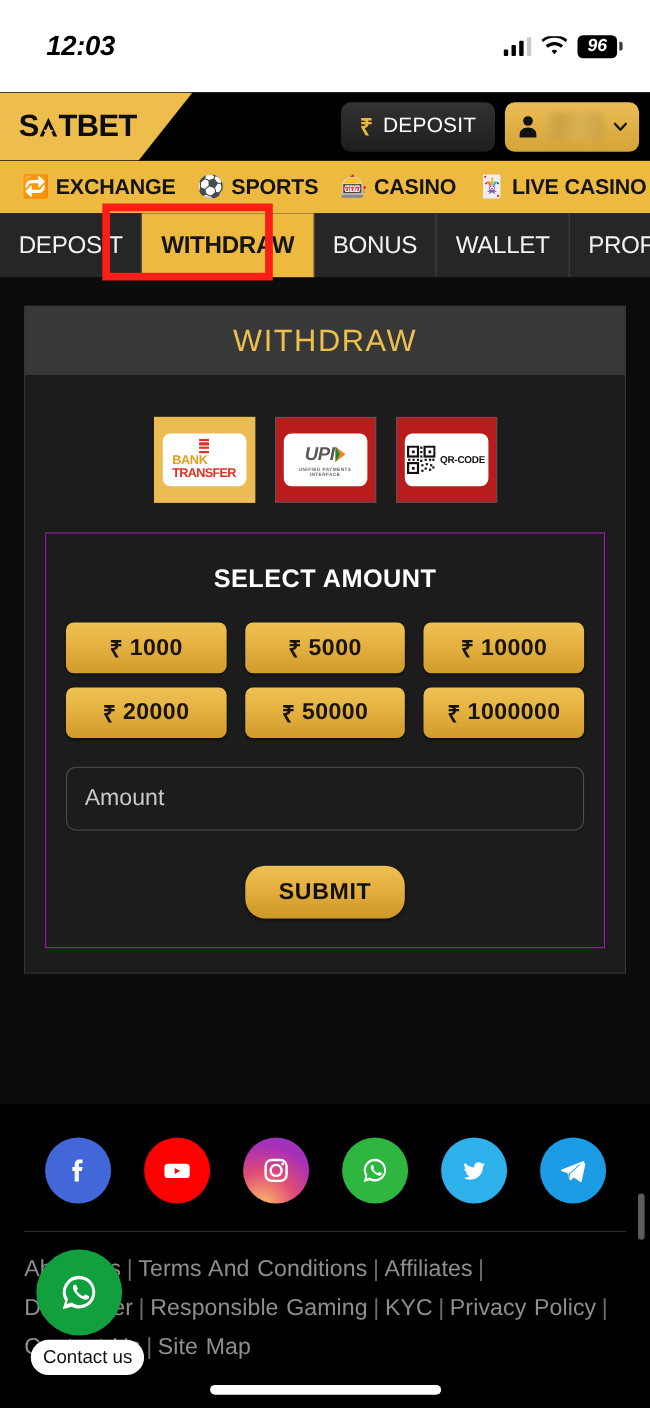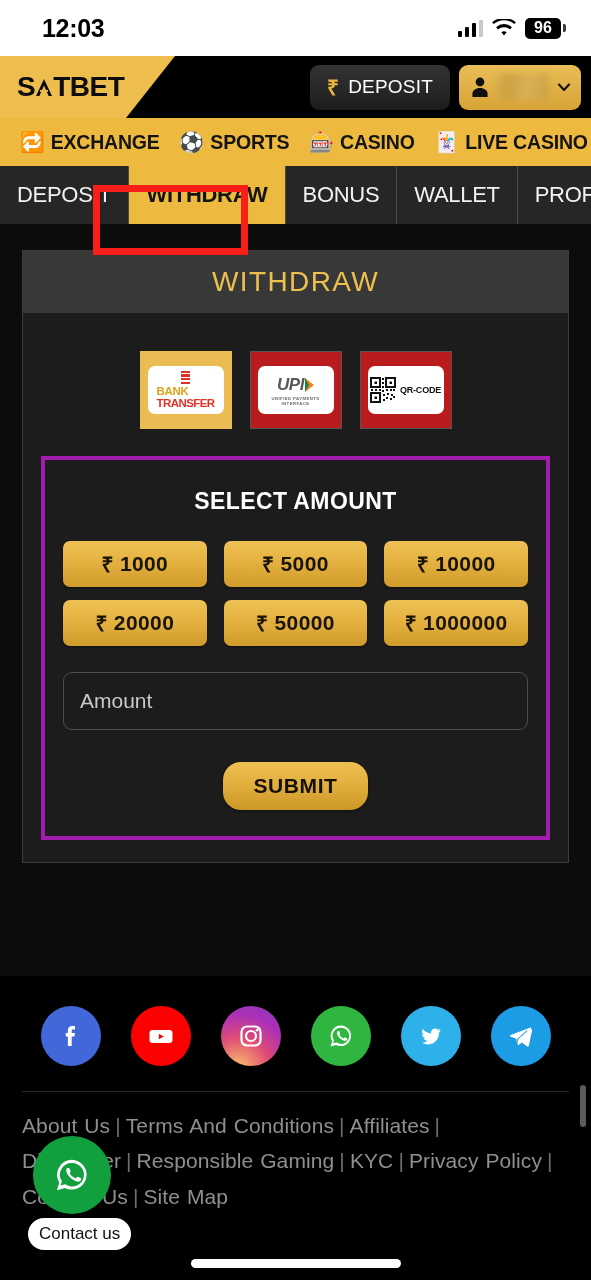--- a/index.html
+++ b/index.html
@@ -6,22 +6,22 @@
   html, body {
     width: 591px; height: 1280px;
     background: #000;
     font-family: "Liberation Sans", sans-serif;
     overflow: hidden;
   }
   .phone { position: relative; width: 591px; height: 1280px; background: #000; overflow: hidden; }
 
   
   .statusbar {
-    height: 56px; background: #fff; display: flex; align-items: center;
-    justify-content: space-between; padding: 0 30px 0 42px; position: relative;
+    height: 84px; background: #fff; display: flex; align-items: center;
+    justify-content: space-between; padding: 0 30px 0 42px; position: relative; font-style: italic;
   }
   .status-time { font-size: 25px; font-weight: 600; color: #000; letter-spacing: -0.3px; }
   .status-right { display: flex; align-items: center; gap: 9px; }
   .sig { display: flex; align-items: flex-end; gap: 2.5px; height: 17px; }
   .sig i { display: block; width: 4.5px; background: #000; border-radius: 1px; }
   .sig i:nth-child(1) { height: 6px; }
   .sig i:nth-child(2) { height: 10px; }
   .sig i:nth-child(3) { height: 14px; }
   .sig i:nth-child(4) { height: 17px; background: #c9c9c9; }
   .wifi { width: 24px; height: 18px; position: relative; }
@@ -122,21 +122,21 @@
   .upi-logo .tri { display: inline-block; width: 0; height: 0; border-left: 9px solid #f58220;
     border-top: 7px solid transparent; border-bottom: 7px solid transparent; margin-left: 1px;
     position: relative; vertical-align: middle; }
   .upi-logo .tri::after { content:""; position:absolute; left:-9px; top:-7px; width:0; height:0;
     border-left: 4.5px solid #0f8a3c; border-top: 7px solid transparent; border-bottom: 7px solid transparent; }
   .upi-logo .u2 { font-size: 4.3px; color: #6b6b6b; letter-spacing: .4px; display: block; margin-top: 1px; font-weight:600;}
   .qr-logo { display: flex; align-items: center; gap: 4px; }
   .qr-box { width: 26px; height: 26px; }
   .qr-txt { font-size: 9px; font-weight: 800; color: #111; letter-spacing: -.2px; }
 
-  .inner-box { border: 4px solid #a21caf; margin: 27px 8px 0; padding: 28px 18px 26px; }
+  .inner-box { border: 1px solid #a21caf; margin: 27px 8px 0; padding: 28px 18px 26px; }
   .sel-title {
     color: #fff; font-size: 23px; font-weight: 700; text-align: center; letter-spacing: .4px; margin-bottom: 26px;
   }
   .amt-grid { display: grid; grid-template-columns: repeat(3, 1fr); gap: 13px 17px; }
   .amt-btn {
     height: 46px; border: none; border-radius: 7px; font-family: inherit;
     background: linear-gradient(180deg,#eec154 0%,#e5b241 45%,#cf9c2c 100%);
     color: #1a1405; font-size: 21px; font-weight: 700; letter-spacing: .4px;
     display: flex; align-items: center; justify-content: center; gap: 6px;
     box-shadow: 0 1px 2px rgba(0,0,0,.5);

